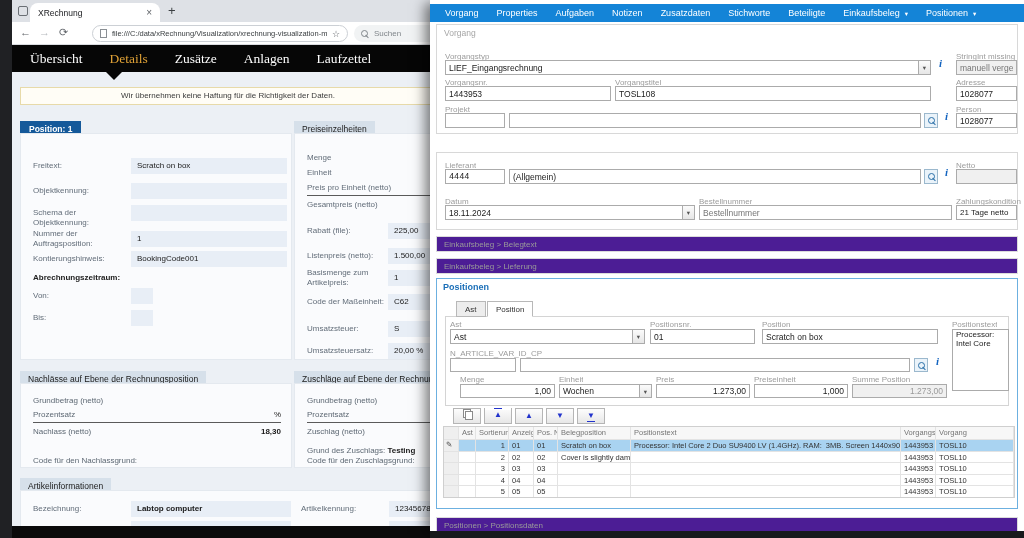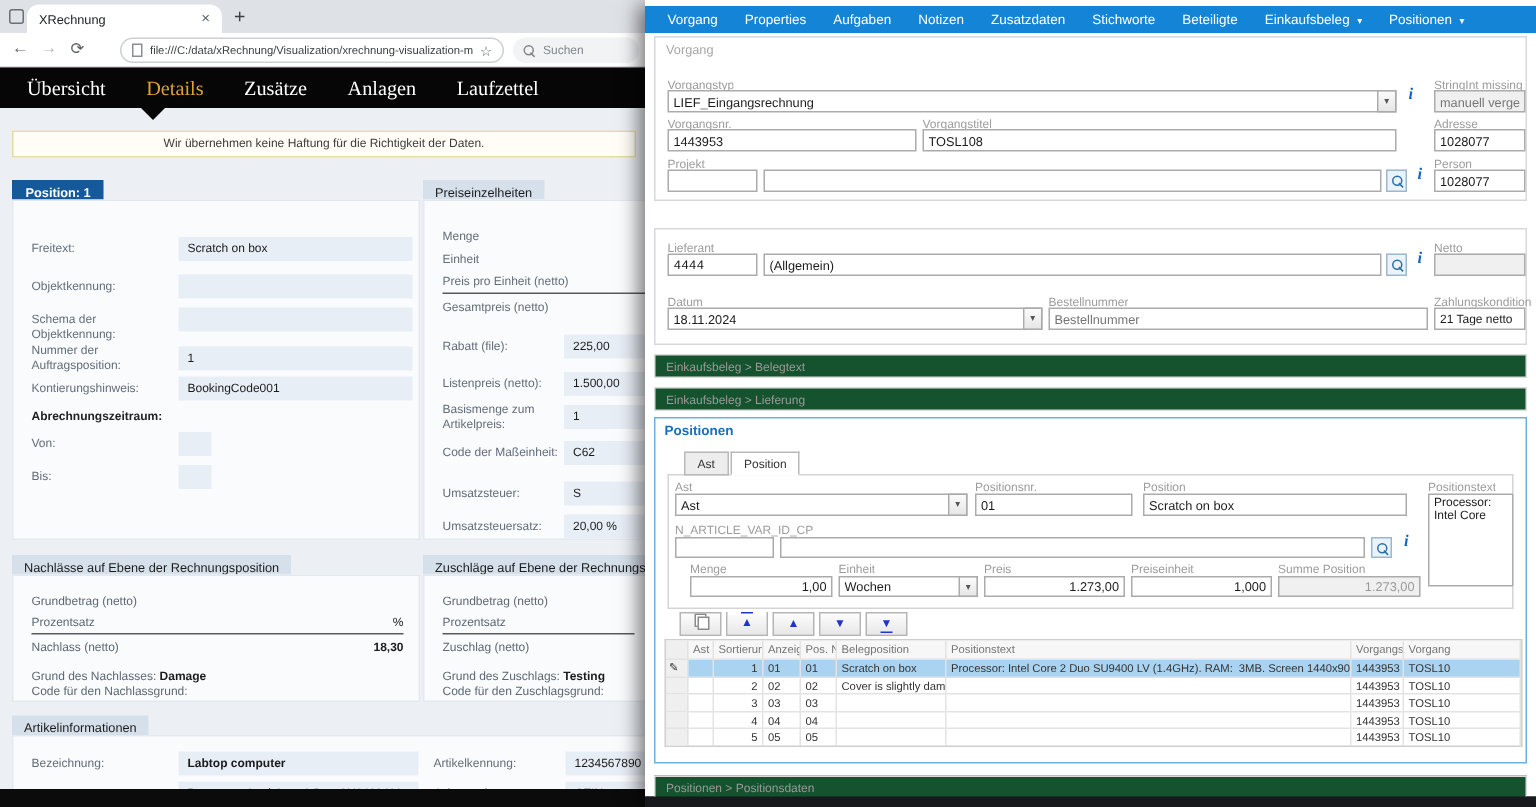--- a/index.html
+++ b/index.html
@@ -1,20 +1,20 @@
 <!DOCTYPE html>
 <html><head>
 <meta charset="utf-8">
 <style>
 *{margin:0;padding:0;box-sizing:border-box}
 html,body{width:1024px;height:538px;overflow:hidden}
 body{position:relative;background:#202124;font-family:"Liberation Sans",sans-serif}
 .abs{position:absolute}
 
-.browser{position:absolute;left:0;top:0;width:432px;height:538px;background:#701a75}
+.browser{position:absolute;left:12px;top:0;width:432px;height:538px;background:#701a75}
 .tabstrip{position:absolute;top:0;left:0;right:0;height:22px;background:#dee1e6}
 .winicon{position:absolute;left:6px;top:6px;width:10px;height:10px;border:1px solid #6a6f75;border-radius:2px}
 .btab{position:absolute;left:18px;top:3px;width:130px;height:19px;background:#fff;border-radius:8px 8px 0 0;display:flex;align-items:center;padding:0 8px;font-size:8.5px;color:#202124}
 .btab .sp{flex:1}
 .tabclose{color:#5f6368;font-size:10px;line-height:10px}
 .newtab{position:absolute;left:156px;top:3px;font-size:13px;color:#3c4043}
 .addrbar{position:absolute;top:22px;left:0;right:0;height:23px;background:#fff;border-bottom:1px solid #dadce0}
 .nbtn{position:absolute;top:4px;font-size:11px;color:#5f6368}
 .nbtn.dis{color:#b6b9bd}
 .urlpill{position:absolute;left:80px;top:3px;width:256px;height:17px;border:1px solid #ccd0d5;border-radius:9px;background:#fff;display:flex;align-items:center;padding:0 7px}
@@ -53,21 +53,21 @@
 .elbl{position:absolute;font-size:8px;color:#9c9c9c;white-space:nowrap;overflow:hidden}
 .einp{position:absolute;height:15px;border:1px solid #ababab;background:#fff;font-size:8.5px;color:#1b1b1b;padding:0 3px;font-family:"Liberation Sans",sans-serif;outline:none}
 .einp:disabled{background:#f0f0f0;color:#9a9a9a}
 .einp.num{text-align:right}
 .cbtn{position:absolute;width:13px;height:15px;border:1px solid #ababab;background:linear-gradient(#fbfbfb,#e6e6e6);color:#555;font-size:6.5px;text-align:center;line-height:14px}
 .sbtn{position:absolute;width:14px;height:15px;border:1px solid #9bb8cd;background:#eaf3fa}
 .magb{position:absolute;left:3px;top:3px;width:8px;height:8px}
 .magb::before{content:"";position:absolute;width:5px;height:5px;border:1px solid #2a6fa8;border-radius:50%}
 .magb::after{content:"";position:absolute;width:4px;height:1px;background:#2a6fa8;transform:rotate(45deg);left:4px;top:6px}
 .info{position:absolute;color:#1565c0;font-weight:bold;font-style:italic;font-size:11px;font-family:"Liberation Serif",serif}
-.collapse{position:absolute;left:6px;right:6px;height:16px;border:1px solid #dcdcdc;background:#14532d;font-size:8px;color:#9a9a9a;line-height:15px;padding-left:7px}
+.collapse{position:absolute;left:6px;right:6px;height:16px;border:1px solid #dcdcdc;background:#4c1d95;font-size:8px;color:#9a9a9a;line-height:15px;padding-left:7px}
 .possec{position:absolute;left:6px;right:6px;top:278px;height:231px;border:1px solid #6cb0e0;background:#fff}
 .postitle{position:absolute;left:6px;top:3px;color:#1b6fb8;font-weight:bold;font-size:9px}
 .tab2{position:absolute;top:22px;height:16px;font-size:8px;padding:0 8px;line-height:15px;border:1px solid #b8b8b8;background:#ededed;color:#333;z-index:2}
 .tab2.active{background:#fff;border-bottom:1px solid #fff;font-weight:normal}
 .innerbox{position:absolute;left:8px;right:8px;top:37px;height:90px;border:1px solid #d4d4d4}
 .tbtn{position:absolute;top:129px;width:28px;height:16px;border:1px solid #b5b5b5;background:linear-gradient(#fdfdfd,#e7e7e7);text-align:center;line-height:14px;font-size:8px;color:#2233cc}
 .cpy{display:inline-block;width:8px;height:9px;position:relative}
 .cpy::before{content:"";position:absolute;left:0;top:0;width:6px;height:7px;border:1px solid #8a8a8a;background:#fff}
 .cpy::after{content:"";position:absolute;left:2px;top:2px;width:6px;height:7px;border:1px solid #8a8a8a;background:#fff}
 .grid{position:absolute;left:6px;right:2px;top:147px;height:72px;border:1px solid #cfcfcf;overflow:hidden;font-size:7.5px;color:#333}
@@ -167,21 +167,20 @@
     </div>
 
     <div class="abs" style="left:8px;top:296px">
       <span class="ptab-l">Nachlässe auf Ebene der Rechnungsposition</span>
     </div>
     <div class="pbody" style="left:8px;top:311px;width:272px;height:85px">
       <div class="nrow" style="top:12px"><span>Grundbetrag (netto)</span></div>
       <div class="nrow" style="top:26px"><span>Prozentsatz</span><span class="rv">%</span></div>
       <div class="rule" style="top:38px"></div>
       <div class="nrow" style="top:43px"><span>Nachlass (netto)</span><span class="rv b">18,30</span></div>
-      <div class="nrow" style="top:62px"><span>Grund des Nachlasses:</span> <span class="inlineb">Damage</span></div>
       <div class="nrow" style="top:72px"><span>Code für den Nachlassgrund:</span></div>
     </div>
 
     <div class="abs" style="left:282px;top:296px;width:152px;overflow:hidden">
       <span class="ptab-l">Zuschläge auf Ebene der Rechnungsposition</span>
     </div>
     <div class="pbody" style="left:282px;top:311px;width:152px;height:85px">
       <div class="nrow" style="top:12px"><span>Grundbetrag (netto)</span></div>
       <div class="nrow" style="top:26px"><span>Prozentsatz</span></div>
       <div class="rule" style="top:38px"></div>

